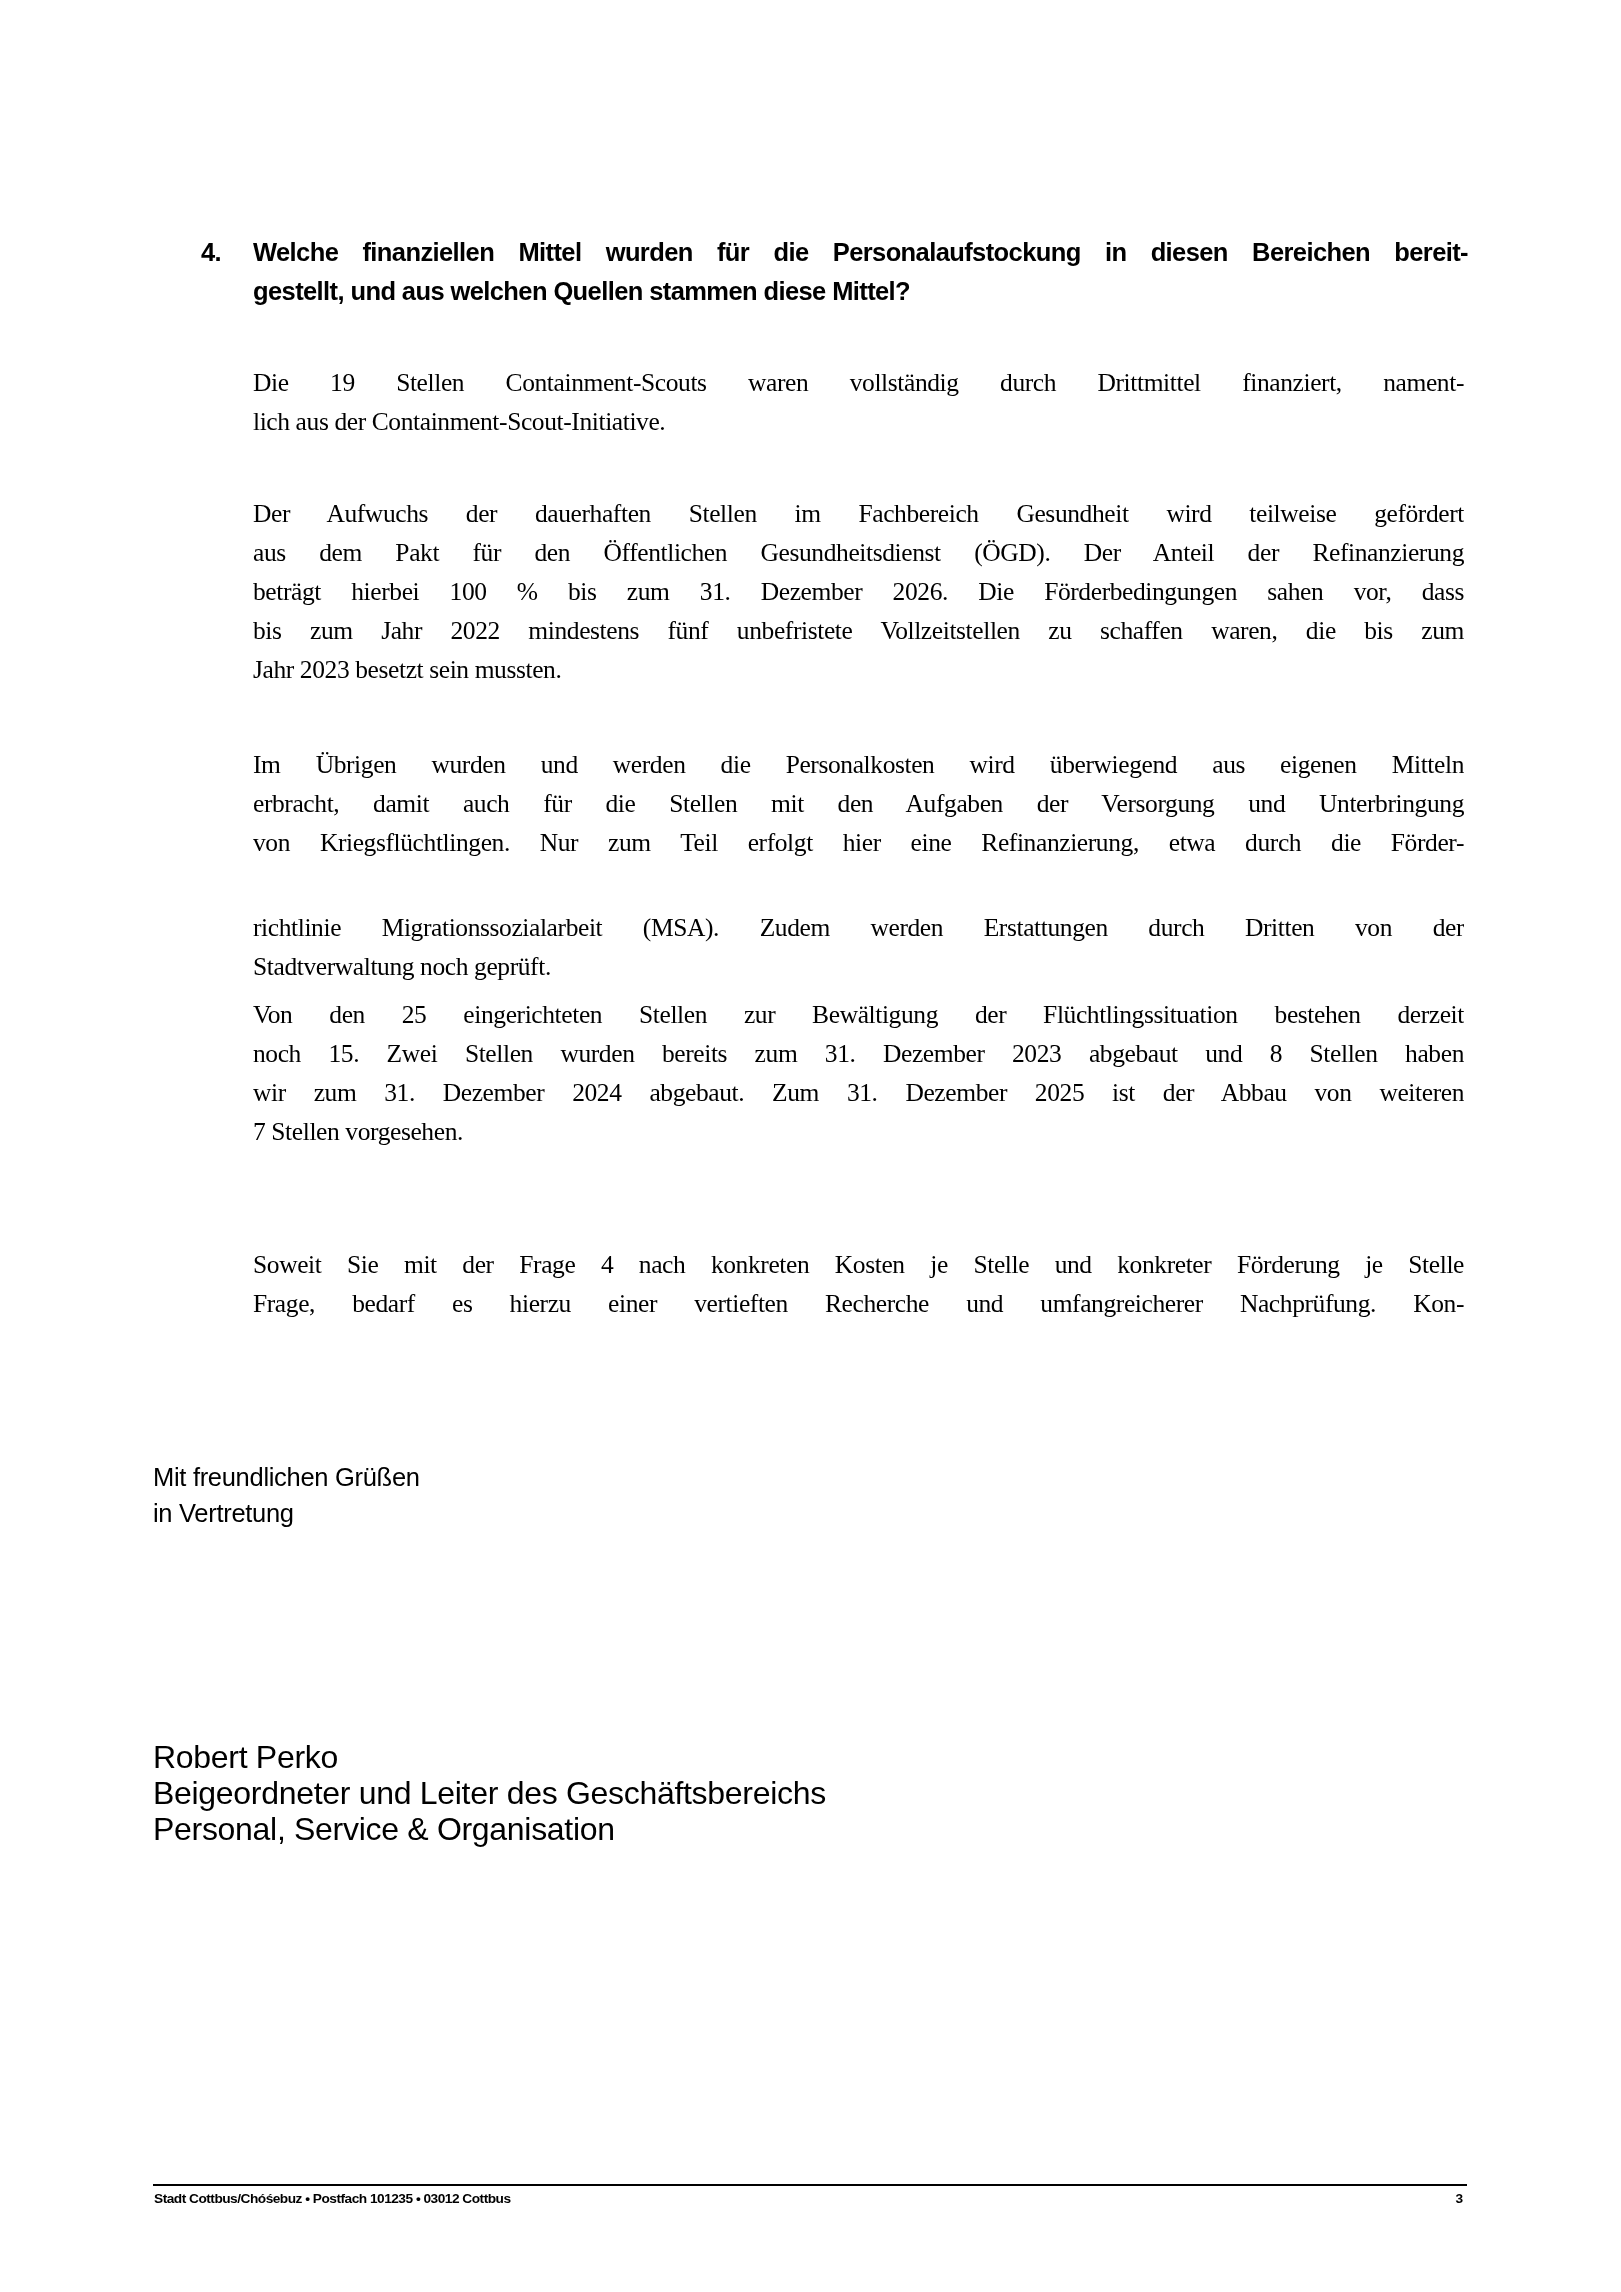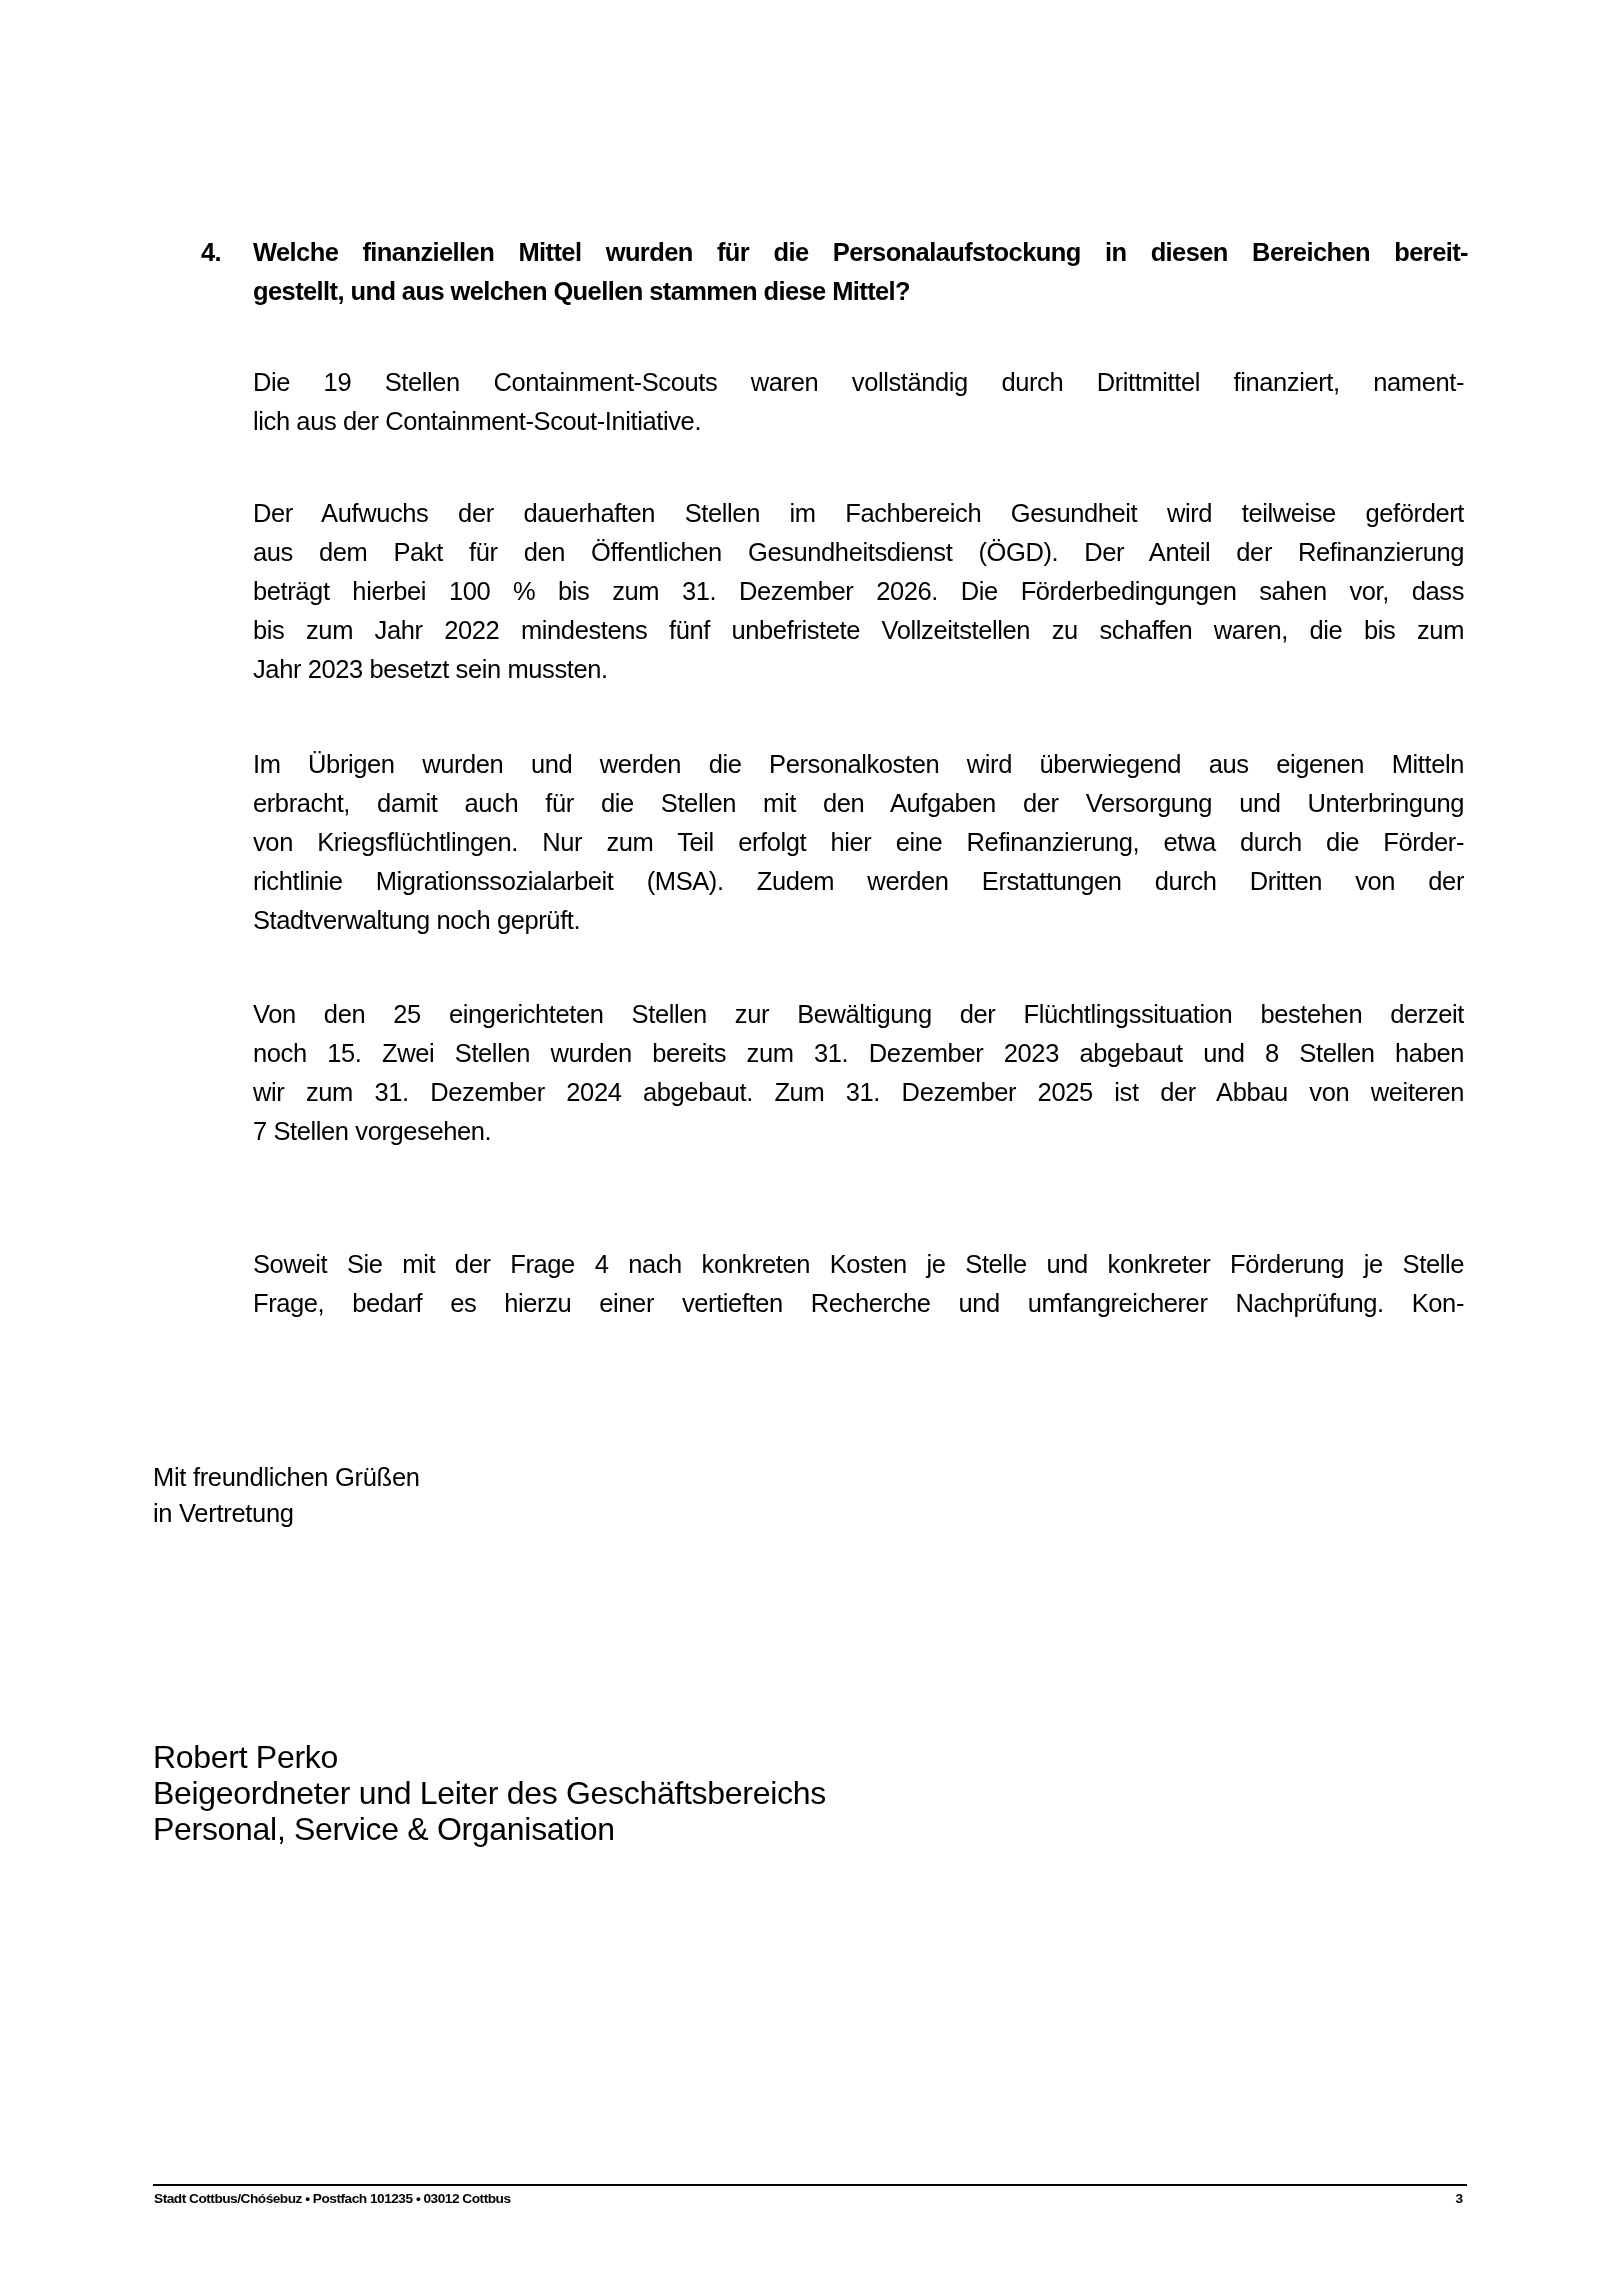--- a/index.html
+++ b/index.html
@@ -61,20 +61,21 @@
       font-size: 25.5px;
       line-height: 39px;
       letter-spacing: -0.4px;
     }
     .para .line {
       display: block;
       white-space: nowrap;
       text-align: justify;
       text-align-last: justify;
       overflow: visible;
+      font-family: Liberation Serif, serif;
     }
     .para .line.last {
       text-align-last: left;
     }
     .p1 { top: 363px; }
     .p2 { top: 494px; }
     .p3 { top: 745px; }
     .p4 { top: 995px; }
     .p5 { top: 1205px; margin-top: 40px; }
 
@@ -151,21 +152,21 @@
     <span class="line" style="white-space: normal; height: 39px; overflow: hidden;">aus dem Pakt für den Öffentlichen Gesundheitsdienst (ÖGD). Der Anteil der Refinanzierung</span>
     <span class="line" style="white-space: normal; height: 39px; overflow: hidden;">beträgt hierbei 100 % bis zum 31. Dezember 2026. Die Förderbedingungen sahen vor, dass</span>
     <span class="line" style="white-space: normal; height: 39px; overflow: hidden;">bis zum Jahr 2022 mindestens fünf unbefristete Vollzeitstellen zu schaffen waren, die bis zum</span>
     <span class="line last">Jahr 2023 besetzt sein mussten.</span>
   </div>
 
   <div class="para p3">
     <span class="line" style="white-space: normal; height: 39px; overflow: hidden;">Im Übrigen wurden und werden die Personalkosten wird überwiegend aus eigenen Mitteln</span>
     <span class="line" style="white-space: normal; height: 39px; overflow: hidden;">erbracht, damit auch für die Stellen mit den Aufgaben der Versorgung und Unterbringung</span>
     <span class="line" style="white-space: normal; height: 39px; overflow: hidden;">von Kriegsflüchtlingen. Nur zum Teil erfolgt hier eine Refinanzierung, etwa durch die Förder-</span>
-    <span class="line" style="white-space: normal; height: 39px; overflow: hidden;">richtlinie Migrationssozialarbeit (MSA). Zudem werden Erstattungen durch Dritten von der</span>
+    <span class="line" style="white-space: normal; height: 39px; overflow: hidden; margin-top: 46px;">richtlinie Migrationssozialarbeit (MSA). Zudem werden Erstattungen durch Dritten von der</span>
     <span class="line last">Stadtverwaltung noch geprüft.</span>
   </div>
 
   <div class="para p4">
     <span class="line" style="white-space: normal; height: 39px; overflow: hidden;">Von den 25 eingerichteten Stellen zur Bewältigung der Flüchtlingssituation bestehen derzeit</span>
     <span class="line" style="white-space: normal; height: 39px; overflow: hidden;">noch 15. Zwei Stellen wurden bereits zum 31. Dezember 2023 abgebaut und 8 Stellen haben</span>
     <span class="line" style="white-space: normal; height: 39px; overflow: hidden;">wir zum 31. Dezember 2024 abgebaut. Zum 31. Dezember 2025 ist der Abbau von weiteren</span>
     <span class="line last">7 Stellen vorgesehen.</span>
   </div>
 

